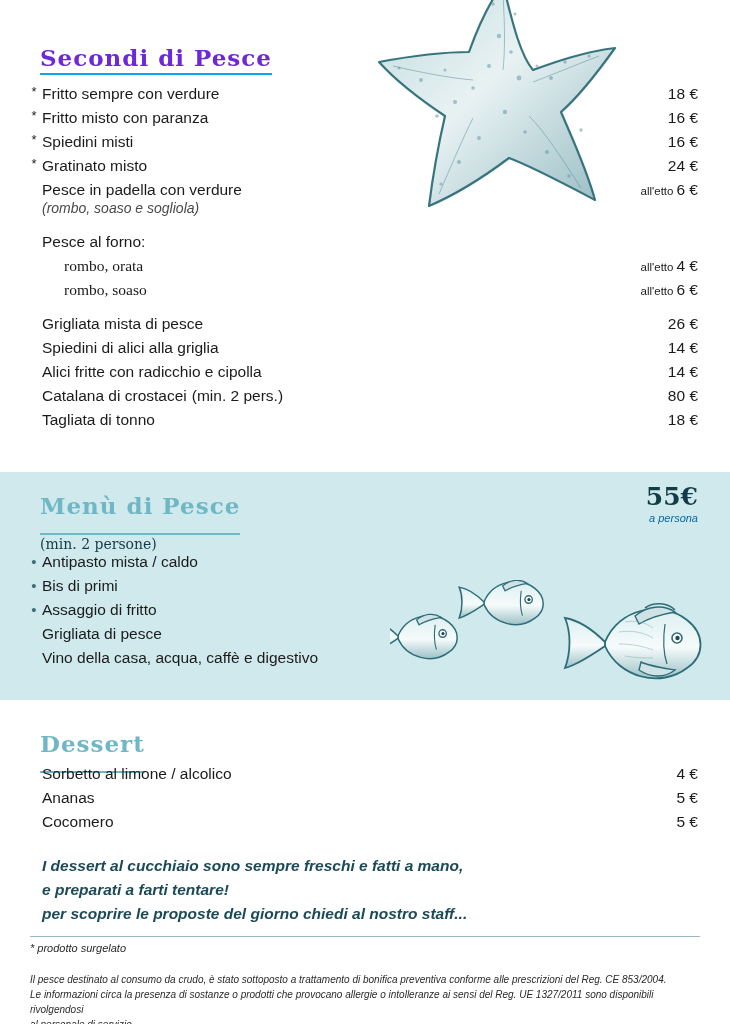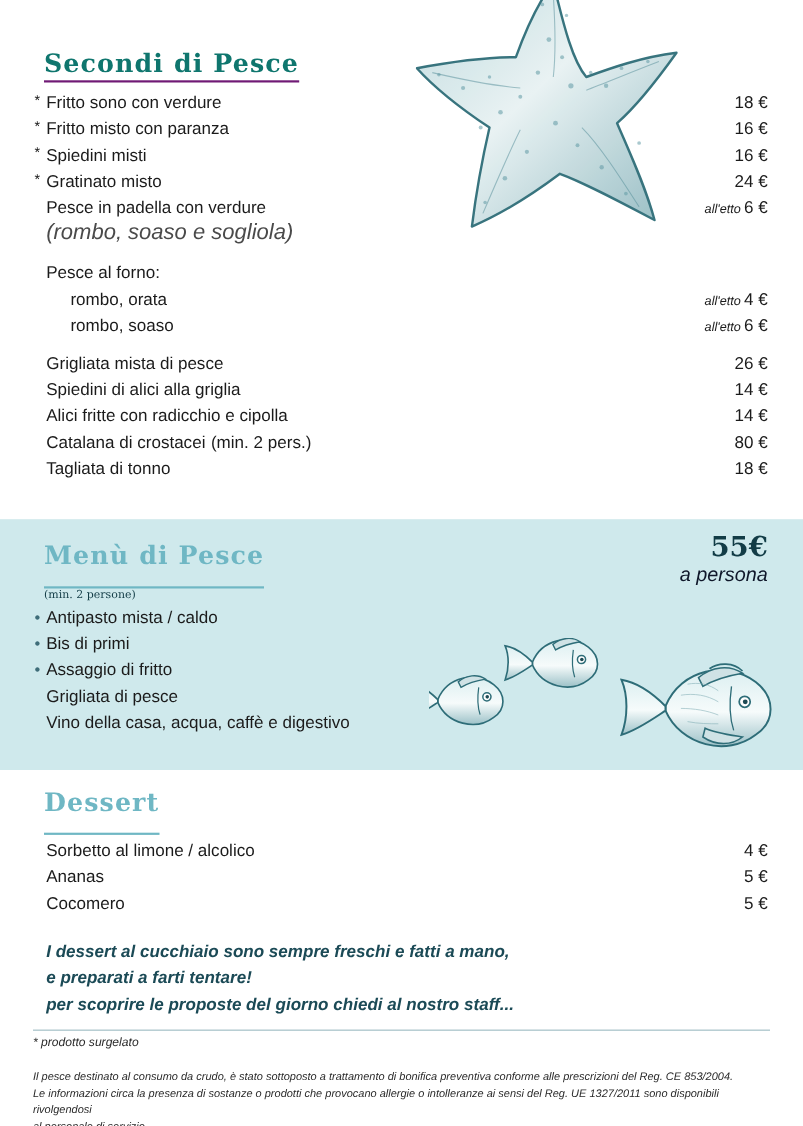--- a/index.html
+++ b/index.html
@@ -29,22 +29,22 @@
     top: 0;
     width: 730px;
     height: 470px;
   }
 
   .heading-dark {
     font-family: "DejaVu Serif", serif;
     font-weight: bold;
     font-size: 23px;
     letter-spacing: 1px;
-    color: #0f766e;
-    border-bottom: 2px solid #701a75;
+    color: #6d28d9;
+    border-bottom: 2px solid #0ea5e9;
     display: inline-block;
     padding-bottom: 2px;
   }
 
   .heading-light {
     font-family: "DejaVu Serif", serif;
     font-weight: bold;
     font-size: 23px;
     letter-spacing: 1px;
     color: #6fb7c4;
@@ -102,42 +102,42 @@
   .bullet.empty {
     color: transparent;
   }
 
   .name {
     font-size: 15.5px;
   }
 
   .sub-note {
     font-style: italic;
-    font-size: 20px;
+    font-size: 14px;
     color: #4a4a4a;
     margin-left: 16px;
     margin-top: -2px;
     padding-bottom: 4px;
   }
 
   .price {
     font-size: 15.5px;
     white-space: nowrap;
     text-align: right;
   }
 
   .price .etto {
-    font-style: italic;
     font-size: 11.5px;
     margin-right: 3px;
     margin-left: 40px;
   }
 
   .indent-1 {
     margin-left: 22px;
+    font-family: Liberation Serif, serif;
   }
 
   .gap-top { margin-top: 10px; align-items: flex-end; }
 
   
   .section-menu {
     position: absolute;
     left: 0;
     top: 472px;
     width: 730px;
@@ -155,28 +155,28 @@
   .menu-price .big {
     font-family: "DejaVu Serif", serif;
     font-weight: bold;
     font-size: 25px;
     color: #123c46;
     line-height: 1;
   }
 
   .menu-price .small {
     font-style: italic;
-    font-size: 18px;
-    color: #0f172a;
+    font-size: 11px;
+    color: #0369a1;
     margin-top: 3px;
   }
 
   .menu-sub {
     font-family: "DejaVu Serif", serif;
-    font-size: 10px;
+    font-size: 14px;
     color: #123c46;
     margin-top: 1px;
   }
 
   
   .section-dessert {
     position: absolute;
     left: 0;
     top: 706px;
     width: 730px;
@@ -306,21 +306,21 @@
 
     <div class="heading-wrap" style="top:44px;">
       <div class="heading-dark">Secondi di Pesce</div>
     </div>
 
     <div class="menu-list" style="top:82px;">
 
       <div class="row">
         <div class="left">
           <span class="bullet star">*</span>
-          <span class="name">Fritto sono con verdure</span>
+          <span class="name">Fritto sempre con verdure</span>
         </div>
         <div class="price">18 €</div>
       </div>
 
       <div class="row">
         <div class="left">
           <span class="bullet star">*</span>
           <span class="name">Fritto misto con paranza</span>
         </div>
         <div class="price">16 €</div>
@@ -510,21 +510,21 @@
       <div class="row">
         <div class="left">
           <span class="bullet empty">•</span>
           <span class="name">Vino della casa, acqua, caffè e digestivo</span>
         </div>
       </div>
     </div>
   </div>
 
   <div class="section-dessert">
-    <div class="heading-wrap" style="top:10px;">
+    <div class="heading-wrap" style="top:24px;">
       <div class="heading-light">Dessert</div>
     </div>
 
     <div class="menu-list" style="top:56px;">
       <div class="row">
         <div class="left">
           <span class="bullet empty">*</span>
           <span class="name">Sorbetto al limone / alcolico</span>
         </div>
         <div class="price">4 €</div>

